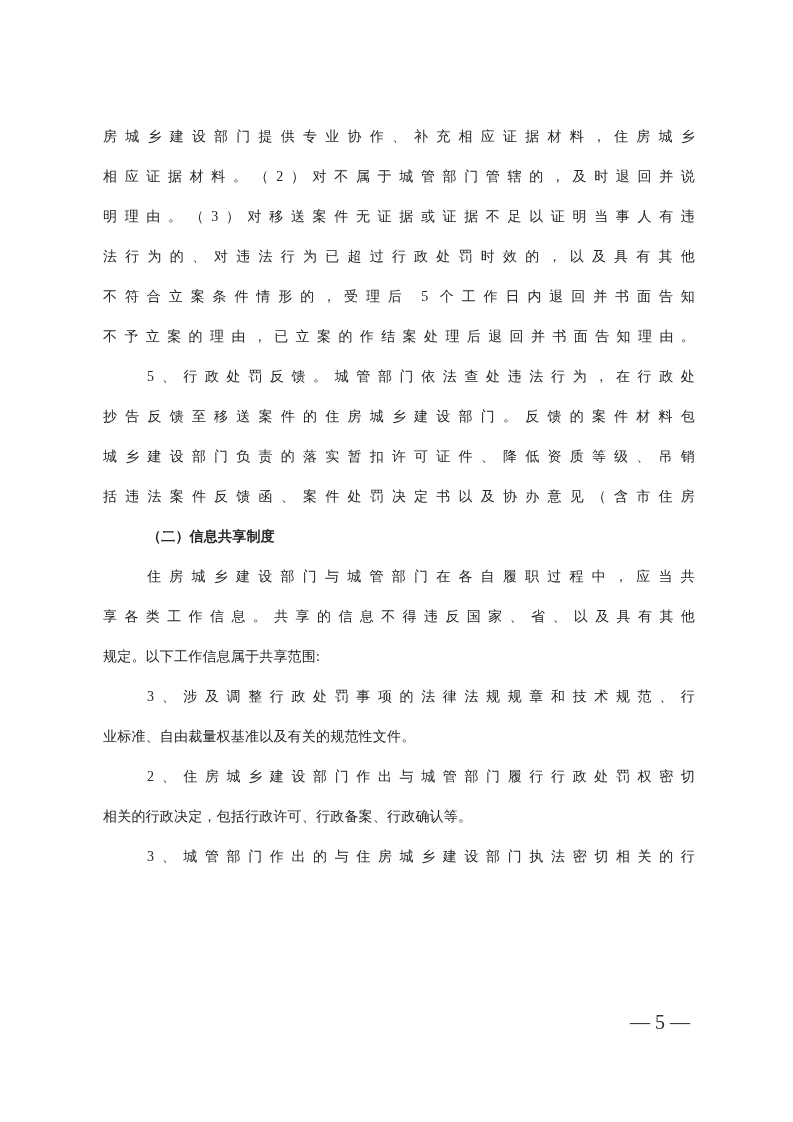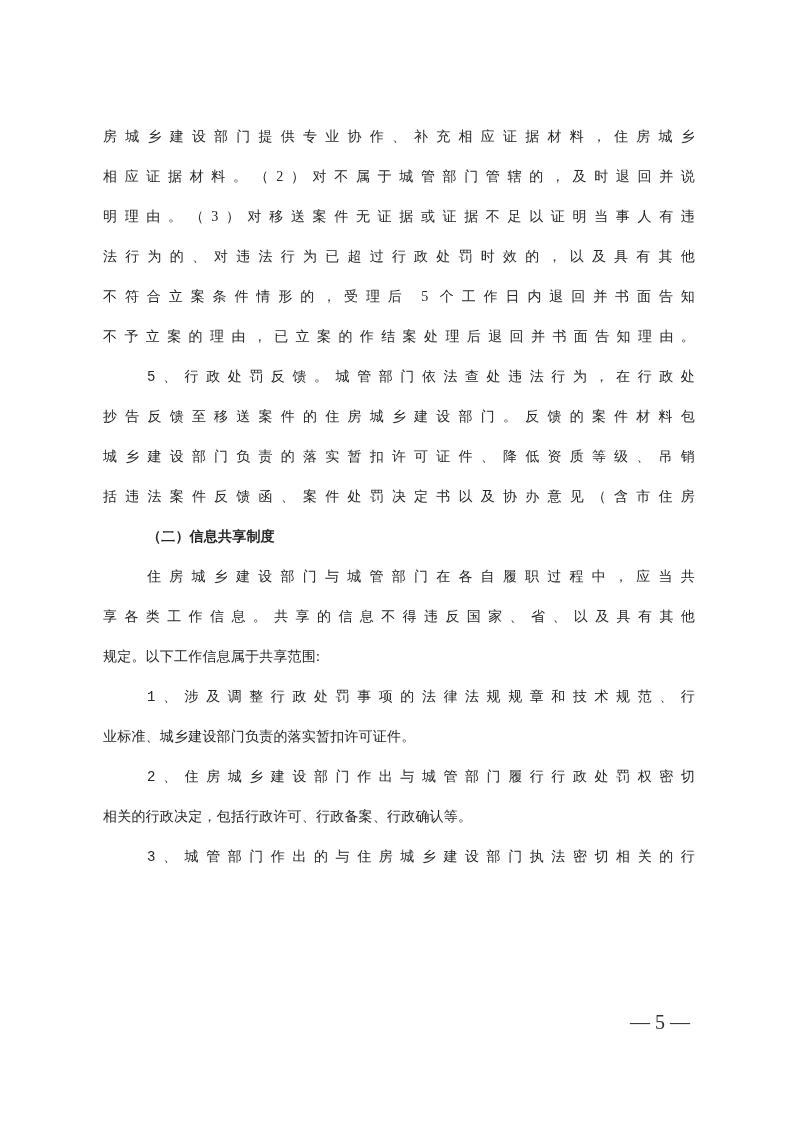--- a/index.html
+++ b/index.html
@@ -31,21 +31,20 @@
     height: 40px;
     text-align: justify;
     text-justify: inter-character;
     letter-spacing: 0.2px;
   }
   .line.full {
     text-align-last: justify;
   }
   .line.indent {
     text-indent: 44px;
-    font-family: Liberation Mono, monospace;
   }
   .line.bold {
     font-weight: 700;
   }
   .page-number {
     position: absolute;
     top: 1011px;
     left: 584px;
     width: 152px;
     text-align: center;
@@ -66,20 +65,20 @@
       <div class="line full">不符合立案条件情形的，受理后 5 个工作日内退回并书面告知</div>
       <div class="line full">不予立案的理由，已立案的作结案处理后退回并书面告知理由。</div>
       <div class="line full indent">5、行政处罚反馈。城管部门依法查处违法行为，在行政处</div>
       <div class="line full">抄告反馈至移送案件的住房城乡建设部门。反馈的案件材料包</div>
       <div class="line full">城乡建设部门负责的落实暂扣许可证件、降低资质等级、吊销</div>
       <div class="line full">括违法案件反馈函、案件处罚决定书以及协办意见（含市住房</div>
       <div class="line indent bold">（二）信息共享制度</div>
       <div class="line full indent">住房城乡建设部门与城管部门在各自履职过程中，应当共</div>
       <div class="line full">享各类工作信息。共享的信息不得违反国家、省、以及具有其他</div>
       <div class="line">规定。以下工作信息属于共享范围:</div>
-      <div class="line full indent">1、涉及调整行政处罚事项的法律法规规章和技术规范、行</div>
-      <div class="line">业标准、城乡建设部门负责的落实暂扣许可证件。</div>
+      <div class="line full indent">3、涉及调整行政处罚事项的法律法规规章和技术规范、行</div>
+      <div class="line">业标准、自由裁量权基准以及有关的规范性文件。</div>
       <div class="line full indent">2、住房城乡建设部门作出与城管部门履行行政处罚权密切</div>
       <div class="line">相关的行政决定，包括行政许可、行政备案、行政确认等。</div>
       <div class="line full indent">3、城管部门作出的与住房城乡建设部门执法密切相关的行</div>
     </div>
   <div class="page-number">— 5 —</div>
 </div>
 
 </body></html>

